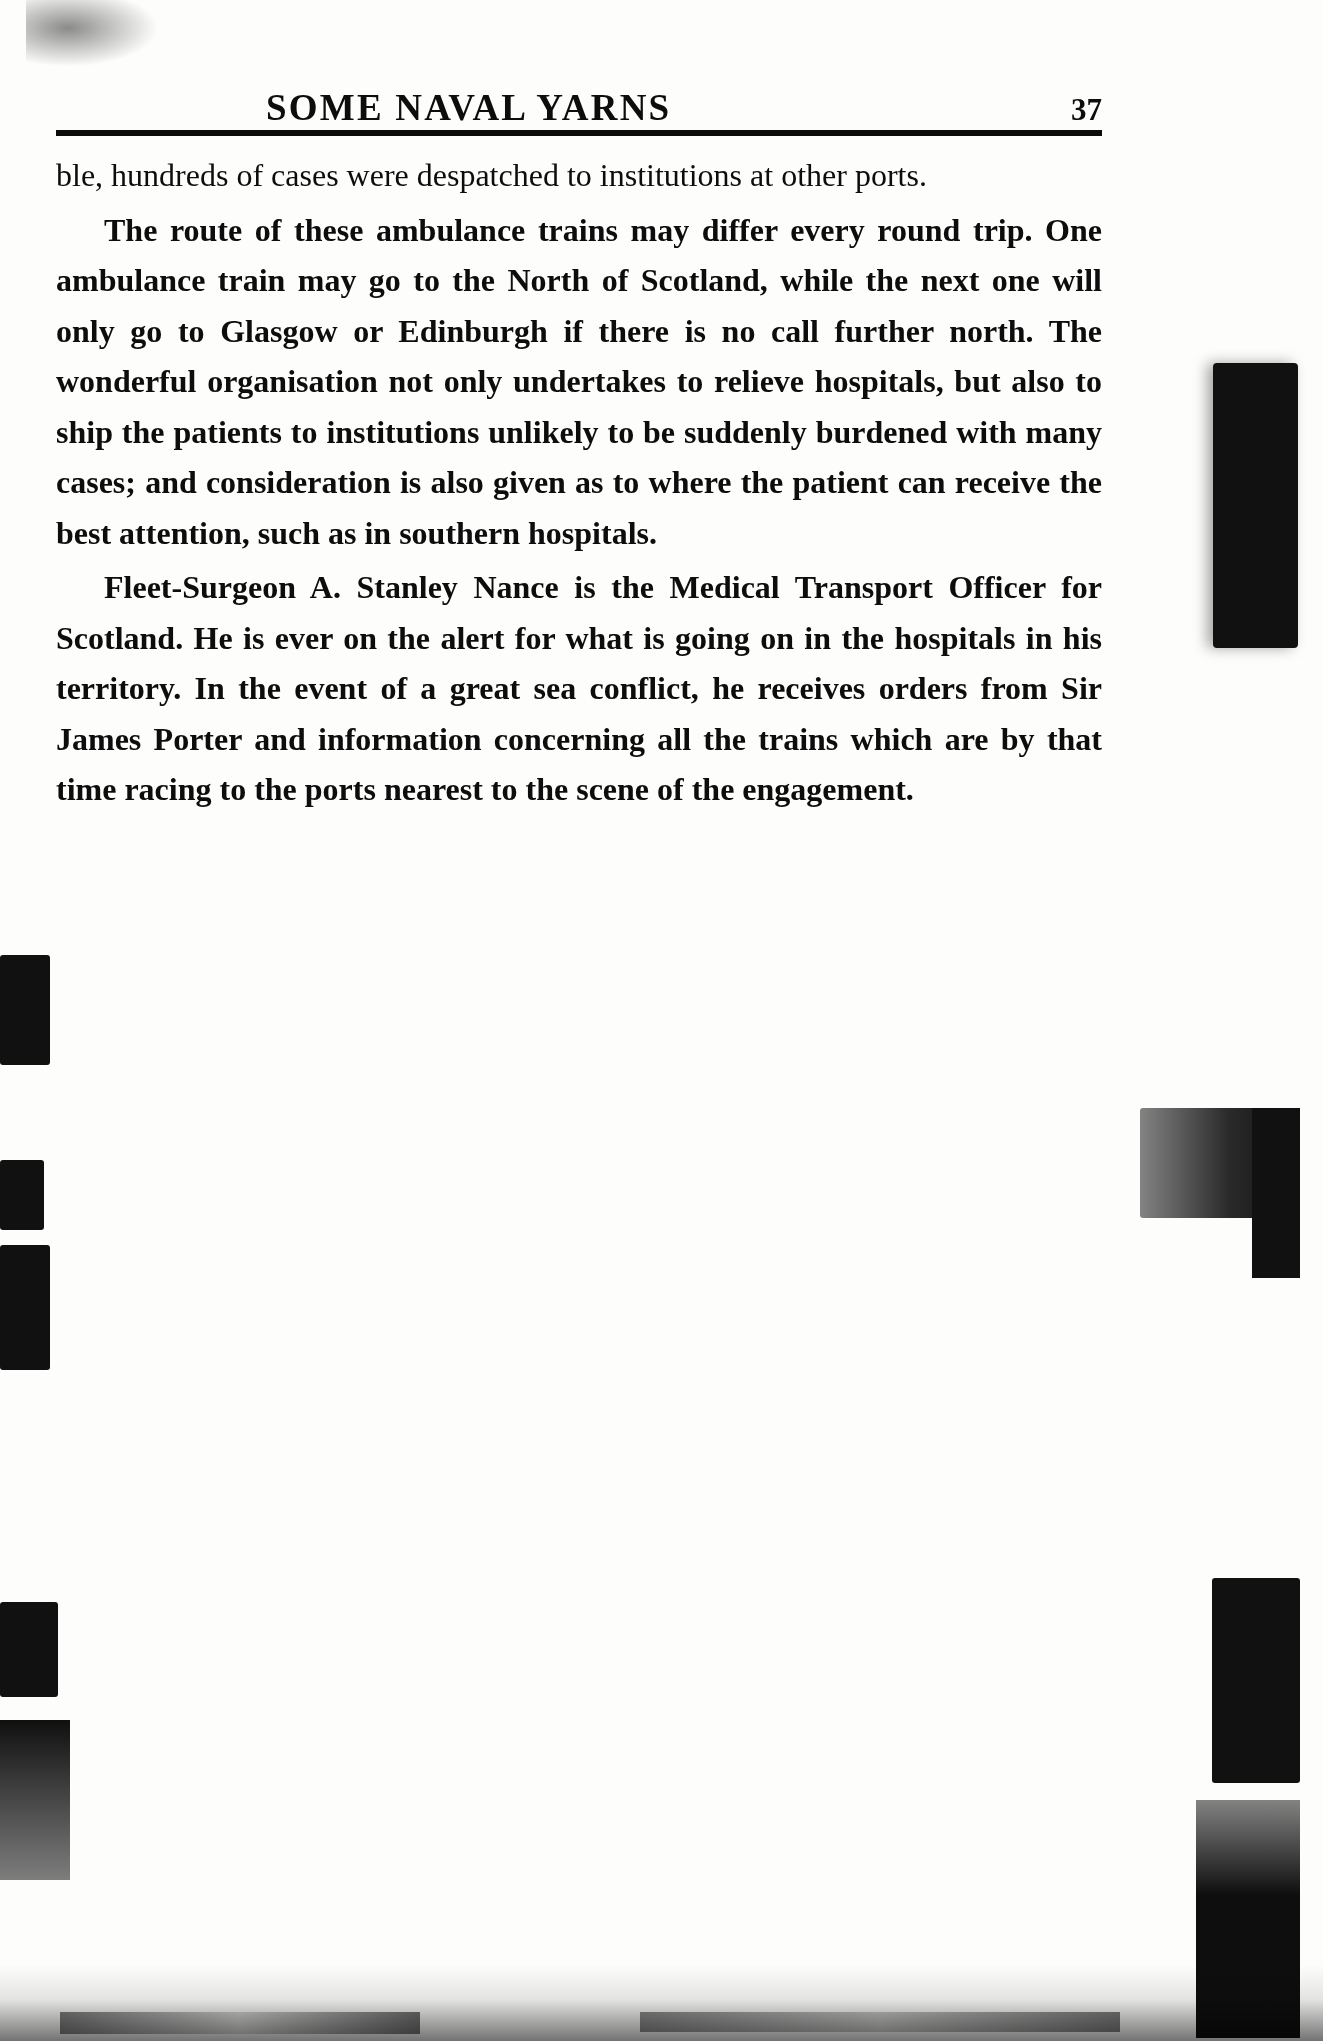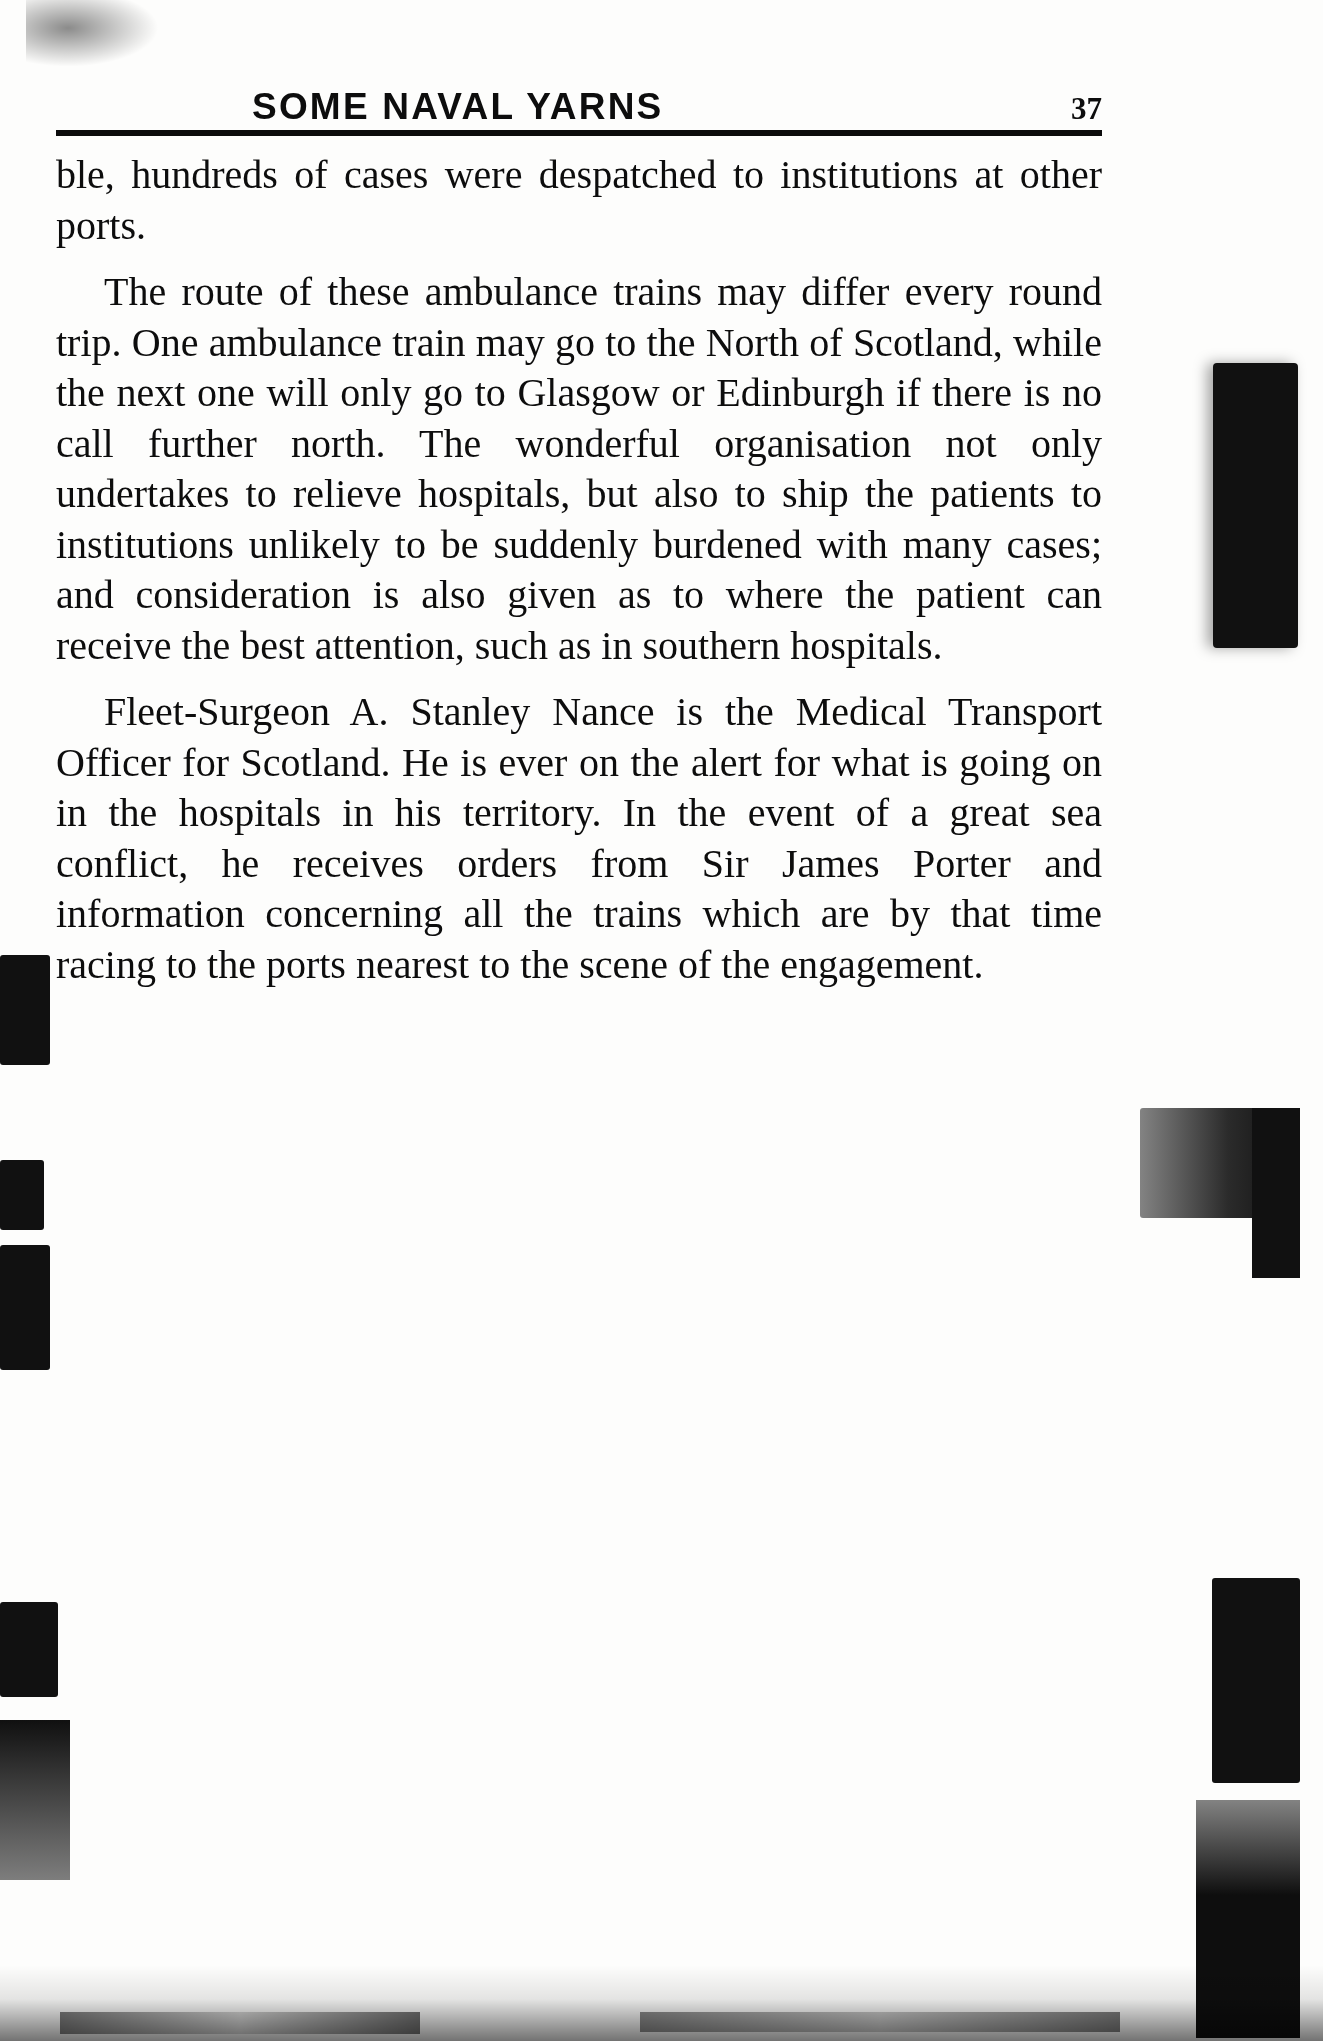--- a/index.html
+++ b/index.html
@@ -32,24 +32,25 @@
   .header {
     position: absolute;
     left: 252px;
     top: 86px;
     width: 850px;
     display: flex;
     align-items: baseline;
     justify-content: space-between;
   }
   .header-title {
-    font-family: Liberation Sans, sans-serif;
+    font-family: Liberation Serif, serif;
     font-weight: bold;
     font-size: 37px;
     letter-spacing: 2.2px;
+    margin-left: 14px;
   }
   .header-page {
     font-family: "Liberation Serif", serif;
     font-weight: bold;
     font-size: 31px;
   }
   .rule {
     position: absolute;
     left: 56px;
     top: 130px;
@@ -60,32 +61,33 @@
 
   
   .body {
     position: absolute;
     left: 56px;
     top: 150px;
     width: 1046px;
   }
   .body p {
     margin: 0;
-    font-size: 40px;
+    font-size: 32px;
     line-height: 50.5px;
     text-align: justify;
     text-justify: inter-word;
     -webkit-hyphens: none;
     hyphens: none;
   }
   .body p.indent {
     text-indent: 48px;
   }
   .body p + p {
-    margin-top: 16px;
+    margin-top: 4px;
+    font-weight: bold;
   }
 </style>
 </head>
 <body>
 
 <div class="page">
 
   <div class="artifact" style="left:1213px; top:363px; width:85px; height:285px; border-radius:4px;
               box-shadow: -6px 0 14px rgba(0,0,0,0.35);"></div>
   <div class="artifact" style="left:1140px; top:1108px; width:160px; height:110px; border-radius:3px;

